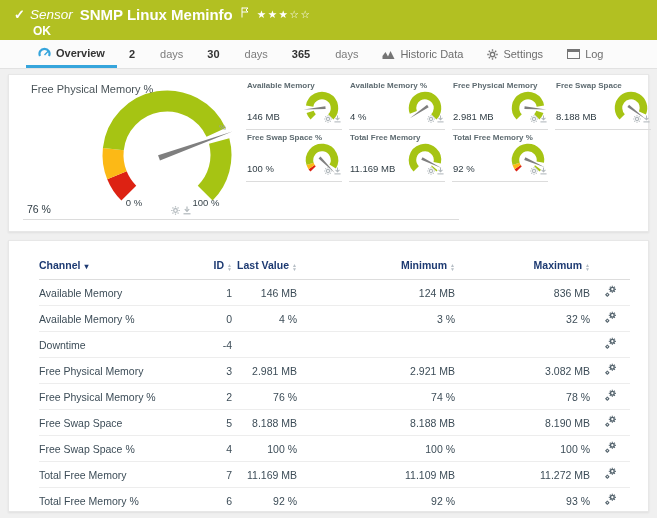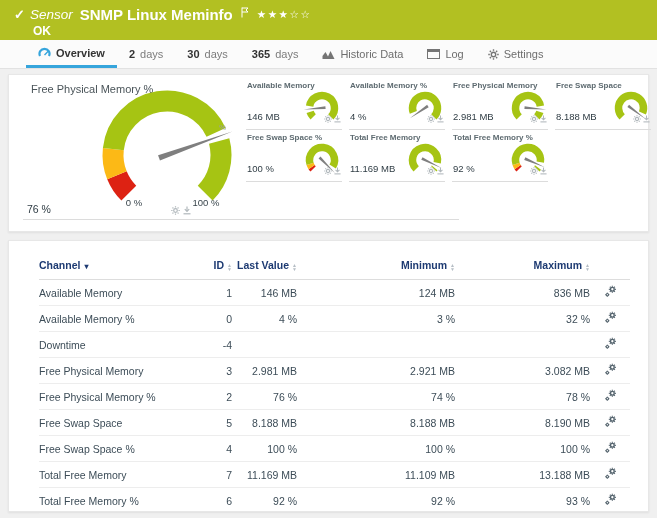--- a/index.html
+++ b/index.html
@@ -15,21 +15,21 @@
   .sensor-title { font-weight: bold; font-size: 15px; margin-right: 6px; }
   .flagwrap { margin: -3px 8px 0 2px; }
   .stars { font-size: 10.5px; letter-spacing: 1.5px; margin-top: -1px; }
   .okline { position: absolute; top: 24px; left: 33px; font-size: 12px; font-weight: bold; }
   
   .tabbar { position: absolute; top: 40px; left: 0; right: 0; height: 29px; background: #fbfbfb;
             border-bottom: 1px solid #e2e2e2; display: flex; align-items: stretch; padding-left: 26px; }
   .tab { display: flex; align-items: center; gap: 5px; padding: 0 12px; font-size: 11px; color: #6e6e6e; cursor: pointer; white-space: nowrap; }
   .tab.active { color: #333; font-weight: bold; border-bottom: 3px solid #36a5dc; }
   .tab b { color: #333; font-size: 11px; }
-  .tab .days { color: #7c7c7c; }
+  .tab .days { color: #7c7c7c; margin-left: 20px; }
   
   .card { position: absolute; left: 8px; width: 641px; background: #fff; border: 1px solid #e7e7e7;
           box-shadow: 0 1px 2px rgba(0,0,0,0.07); }
   #gauges-card { top: 74px; height: 158px; }
   #table-card  { top: 240px; height: 272px; }
   
   .bg-title { position: absolute; top: 8px; left: 22px; font-size: 11px; color: #4a5459; }
   #big-gauge-svg { position: absolute; left: 8px; top: 14px; }
   .scale-label { position: absolute; top: 122px; width: 50px; text-align: center; font-size: 9.5px; color: #39454c; }
   #scale0 { left: 100px; } #scale100 { left: 172px; }
@@ -99,41 +99,41 @@
     <b>365</b>
       <span class="days">days</span>
   </div>
   <div class="tab">
     <svg width="13" height="11" viewBox="0 0 13 11">
       <path d="M0.5,10 L0.5,7 L3.5,3 L6,7.5 L8.5,2 L12.5,10 Z" fill="#757575"></path>
     </svg>
     <span>Historic Data</span>
   </div>
   <div class="tab">
-    <svg width="13" height="10" viewBox="0 0 13 10">
-      <rect x="0.5" y="0.5" width="12" height="9" fill="none" stroke="#757575"></rect>
-      <rect x="0.5" y="0.5" width="12" height="2.5" fill="#757575"></rect>
-    </svg>
-    <span>Log</span>
-  </div>
-  <div class="tab">
     <svg width="11" height="11" viewBox="0 0 12 12">
       <circle cx="6" cy="6" r="2.4" fill="none" stroke="#757575" stroke-width="1.5"></circle>
       <g stroke="#757575" stroke-width="1.5">
         <line x1="6" y1="0.3" x2="6" y2="2"></line>
           <line x1="6" y1="10" x2="6" y2="11.7"></line>
         <line x1="0.3" y1="6" x2="2" y2="6"></line>
           <line x1="10" y1="6" x2="11.7" y2="6"></line>
         <line x1="2" y1="2" x2="3.2" y2="3.2"></line>
           <line x1="8.8" y1="8.8" x2="10" y2="10"></line>
         <line x1="10" y1="2" x2="8.8" y2="3.2"></line>
           <line x1="2" y1="10" x2="3.2" y2="8.8"></line>
       </g>
     </svg>
     <span>Settings</span>
+  </div>
+  <div class="tab">
+    <svg width="13" height="10" viewBox="0 0 13 10">
+      <rect x="0.5" y="0.5" width="12" height="9" fill="none" stroke="#757575"></rect>
+      <rect x="0.5" y="0.5" width="12" height="2.5" fill="#757575"></rect>
+    </svg>
+    <span>Log</span>
   </div>
 </div>
 
 <div class="card" id="gauges-card">
   <div class="bg-title">Free Physical Memory %</div>
   <svg id="big-gauge-svg" width="230" height="120" viewBox="0 0 230 120">
       <path d="M111.82,104.18 A54,54 0 0 1 99.95,86.27" fill="none" stroke="#dd2213" stroke-width="21"></path>
       <path d="M99.95,86.27 A54,54 0 0 1 96.33,60.07" fill="none" stroke="#fcb916" stroke-width="21"></path>
       <path d="M96.33,60.07 A54,54 0 0 1 199.08,43.47" fill="none" stroke="#a6c413" stroke-width="21"></path>
       <path d="M202.17,52.08 A54,54 0 0 1 188.18,104.18" fill="none" stroke="#a6c413" stroke-width="21"></path>
@@ -645,21 +645,21 @@
         </g>
       </svg>
     </td>
   </tr>
 
   <tr>
     <td class="channel">Total Free Memory</td>
     <td>7</td>
     <td>11.169 MB</td>
     <td>11.109 MB</td>
-    <td>13.188 MB</td>
+    <td>11.272 MB</td>
     <td class="icon-cell">
       <svg class="edit-ic" width="13" height="13" viewBox="0 0 14 14">
         <g stroke="#55646e" fill="none">
           <circle cx="9" cy="4.6" r="2" stroke-width="1.5"></circle>
           <g stroke-width="1.3">
             <line x1="9" y1="0.8" x2="9" y2="1.9"></line>
                   <line x1="9" y1="7.3" x2="9" y2="8.4"></line>
             <line x1="5.2" y1="4.6" x2="6.3" y2="4.6"></line>
                   <line x1="11.7" y1="4.6" x2="12.8" y2="4.6"></line>
             <line x1="6.3" y1="1.9" x2="7.1" y2="2.7"></line>

